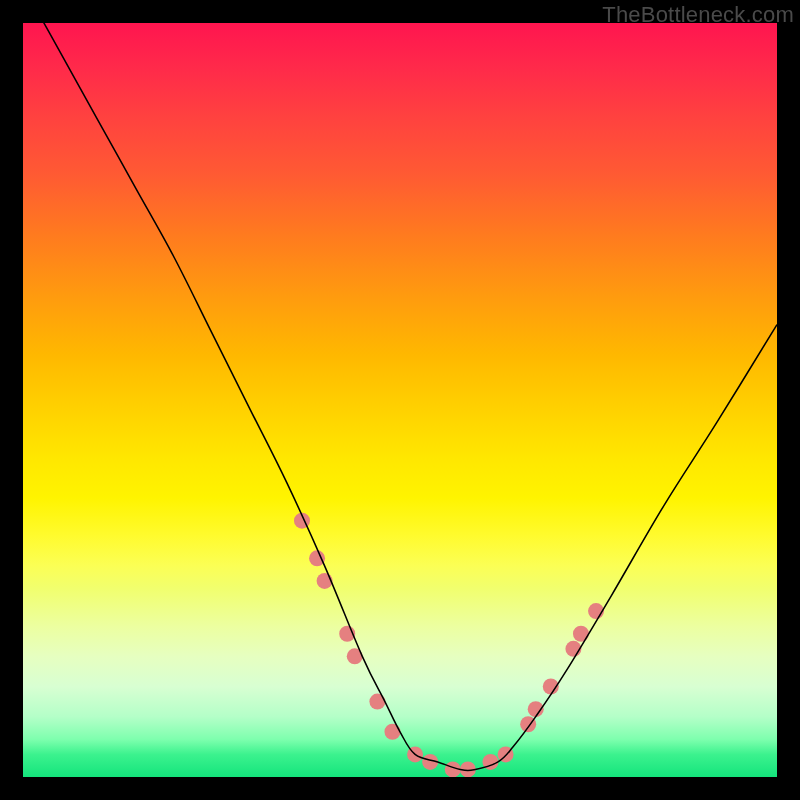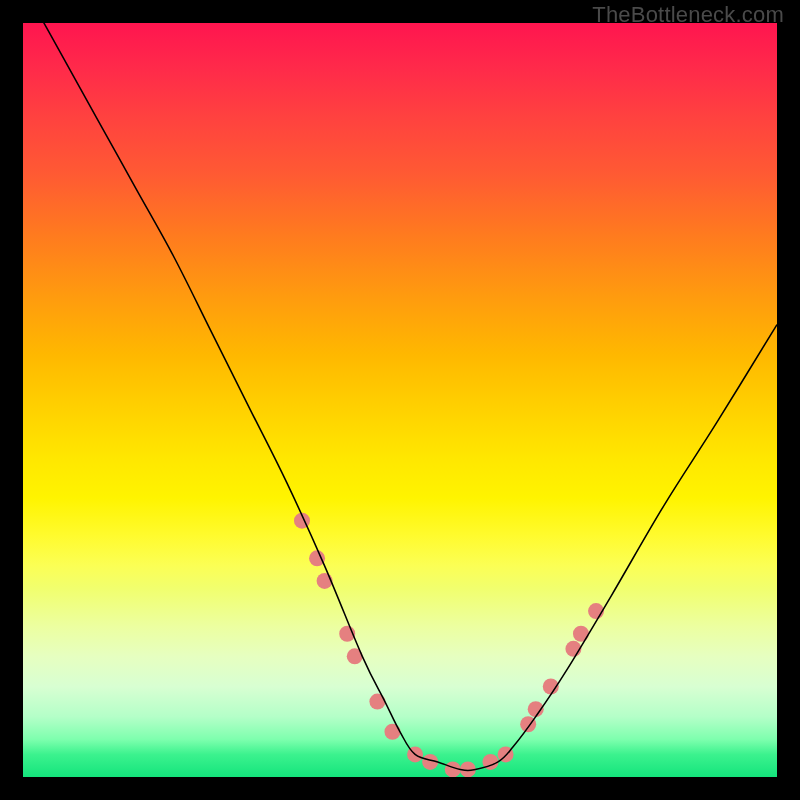--- a/index.html
+++ b/index.html
@@ -35,21 +35,21 @@
       #e6ffc0 84%,
       #d8ffd2 88%,
       #b4ffc8 92%,
       #7effae 95%,
       #3cf28e 97%,
       #14e47c 100%);
   }
   .watermark {
     position: absolute;
     top: 2px;
-    right: 16px;
+    right: 6px;
     color: #4a4a4a;
     font-size: 22px;
     font-weight: 400;
     letter-spacing: 0.2px;
     z-index: 5;
   }
   svg.curve {
     position: absolute;
     left: 0;
     top: 0;

